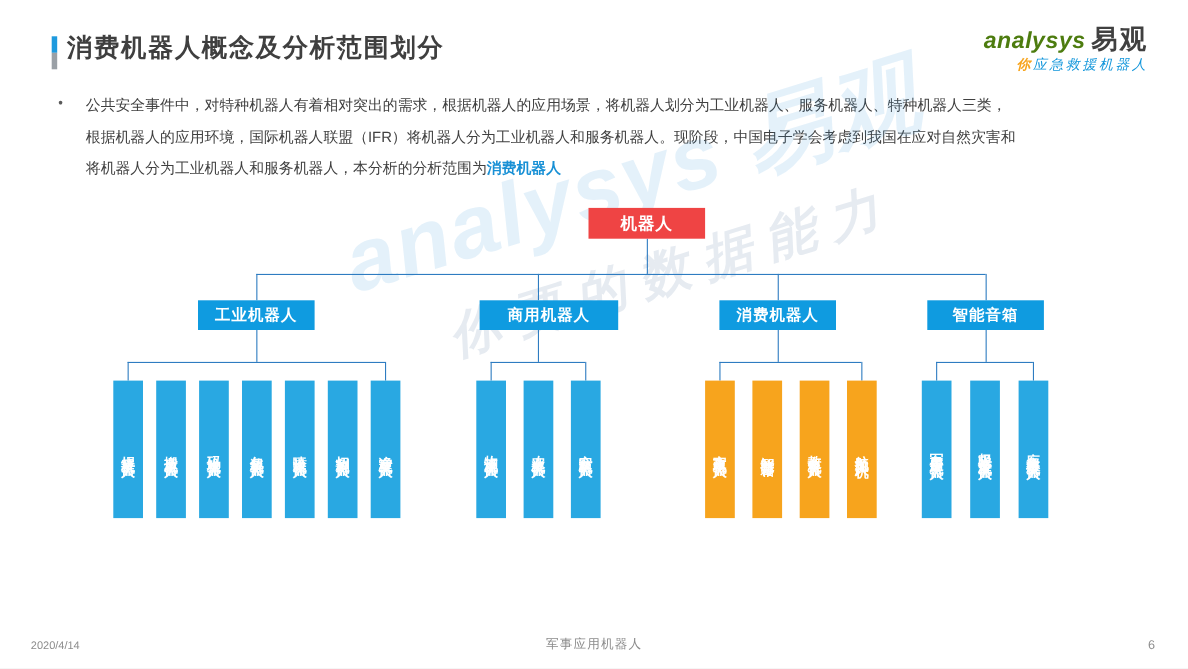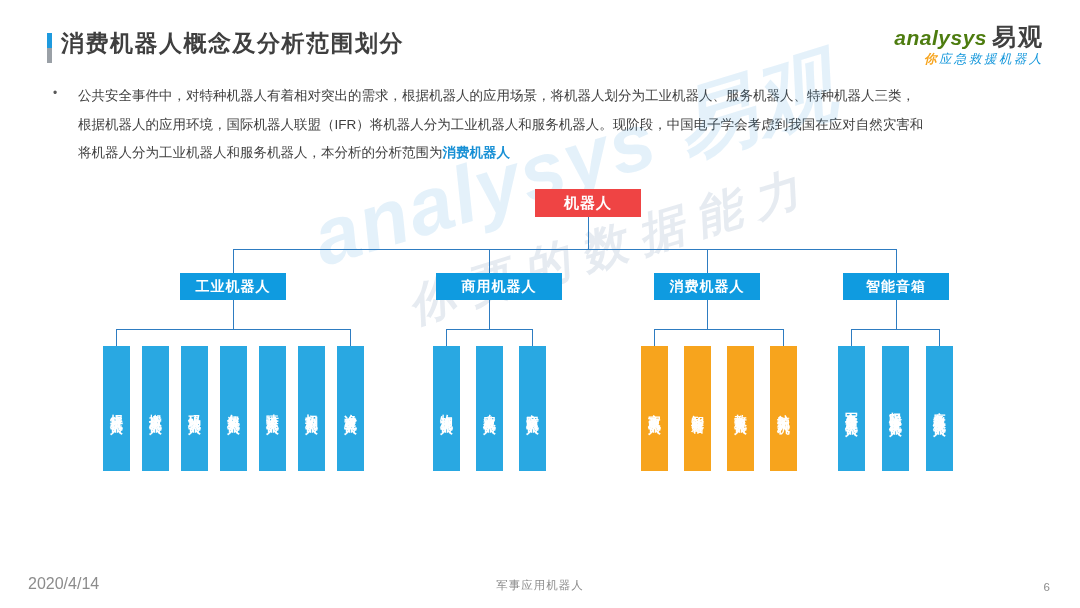--- a/index.html
+++ b/index.html
@@ -39,21 +39,21 @@
   .cnode{position:absolute;display:flex;align-items:center;justify-content:center;
          color:#fff;font-weight:bold;font-size:14px;letter-spacing:1px;z-index:2;}
   .cnode.root{font-size:15px;}
   .leaf{position:absolute;display:flex;align-items:center;justify-content:center;
         writing-mode:vertical-rl;text-orientation:upright;color:#fff;font-weight:bold;
         font-size:12.5px;letter-spacing:2px;z-index:2;}
   .vline{position:absolute;width:1px;z-index:1;}
   .hline{position:absolute;height:1px;z-index:1;}
 
   
-  .footer-date{position:absolute;left:28px;bottom:15px;font-size:16px;color:#8c8c8c;}
+  .footer-date{position:absolute;left:28px;bottom:15px;font-size:10px;color:#8c8c8c;}
   .footer-slogan{position:absolute;left:0;right:0;bottom:15px;text-align:center;
                  font-size:11.5px;color:#8c8c8c;letter-spacing:1px;}
   .footer-page{position:absolute;right:30px;bottom:15px;font-size:11.5px;color:#8c8c8c;}
 </style>
 </head>
 <body>
 
 <div class="page">
 
   <div class="title-bar">

